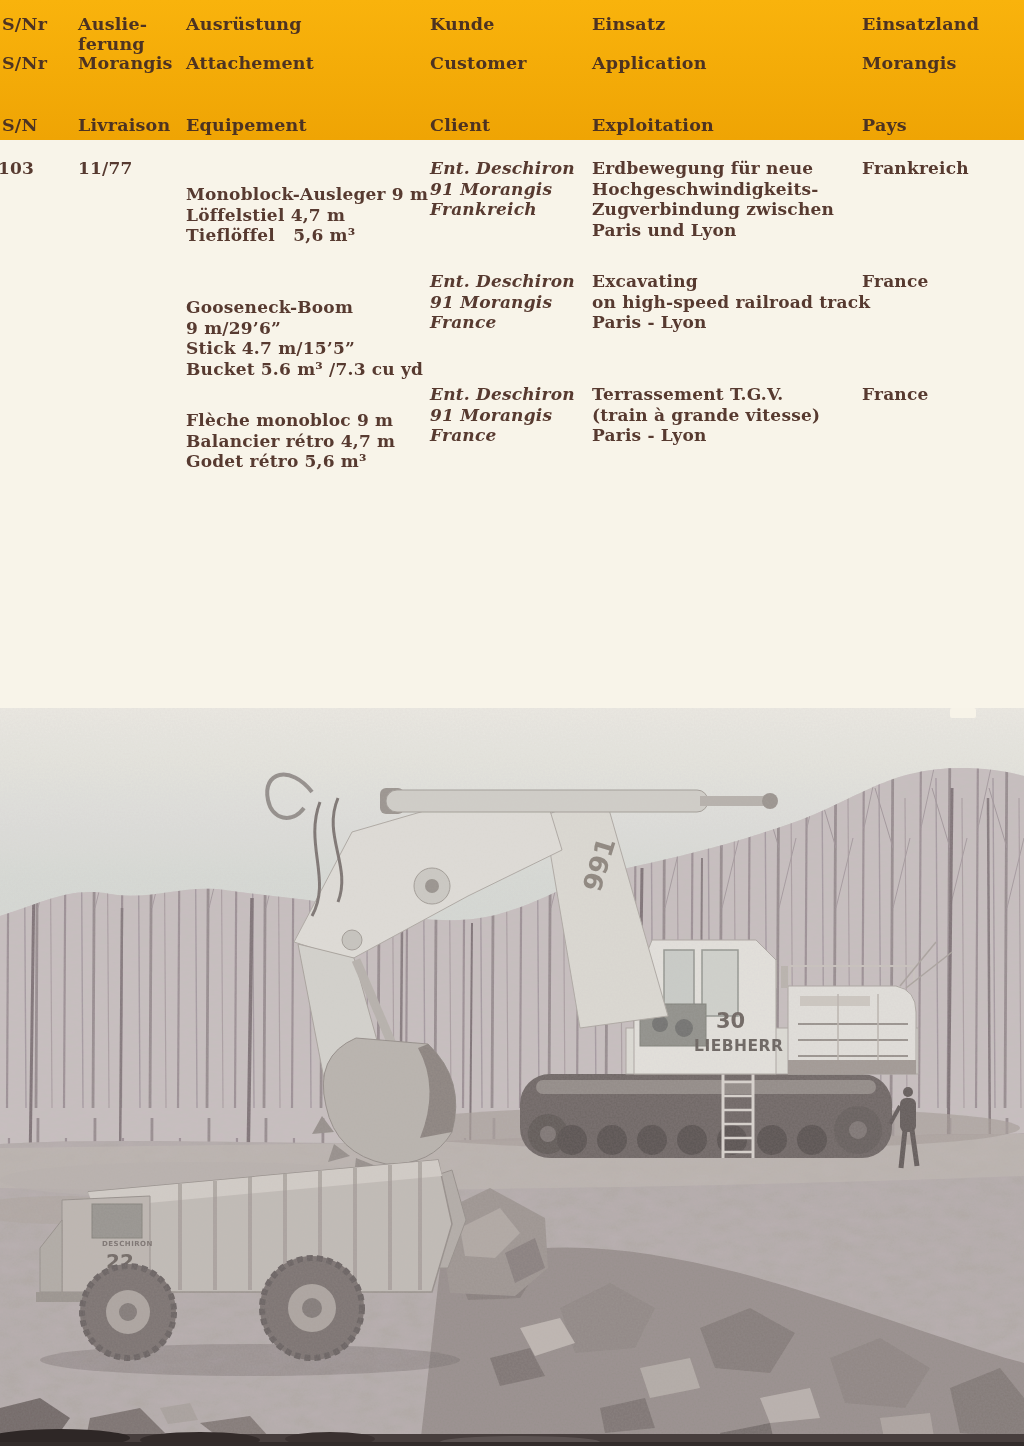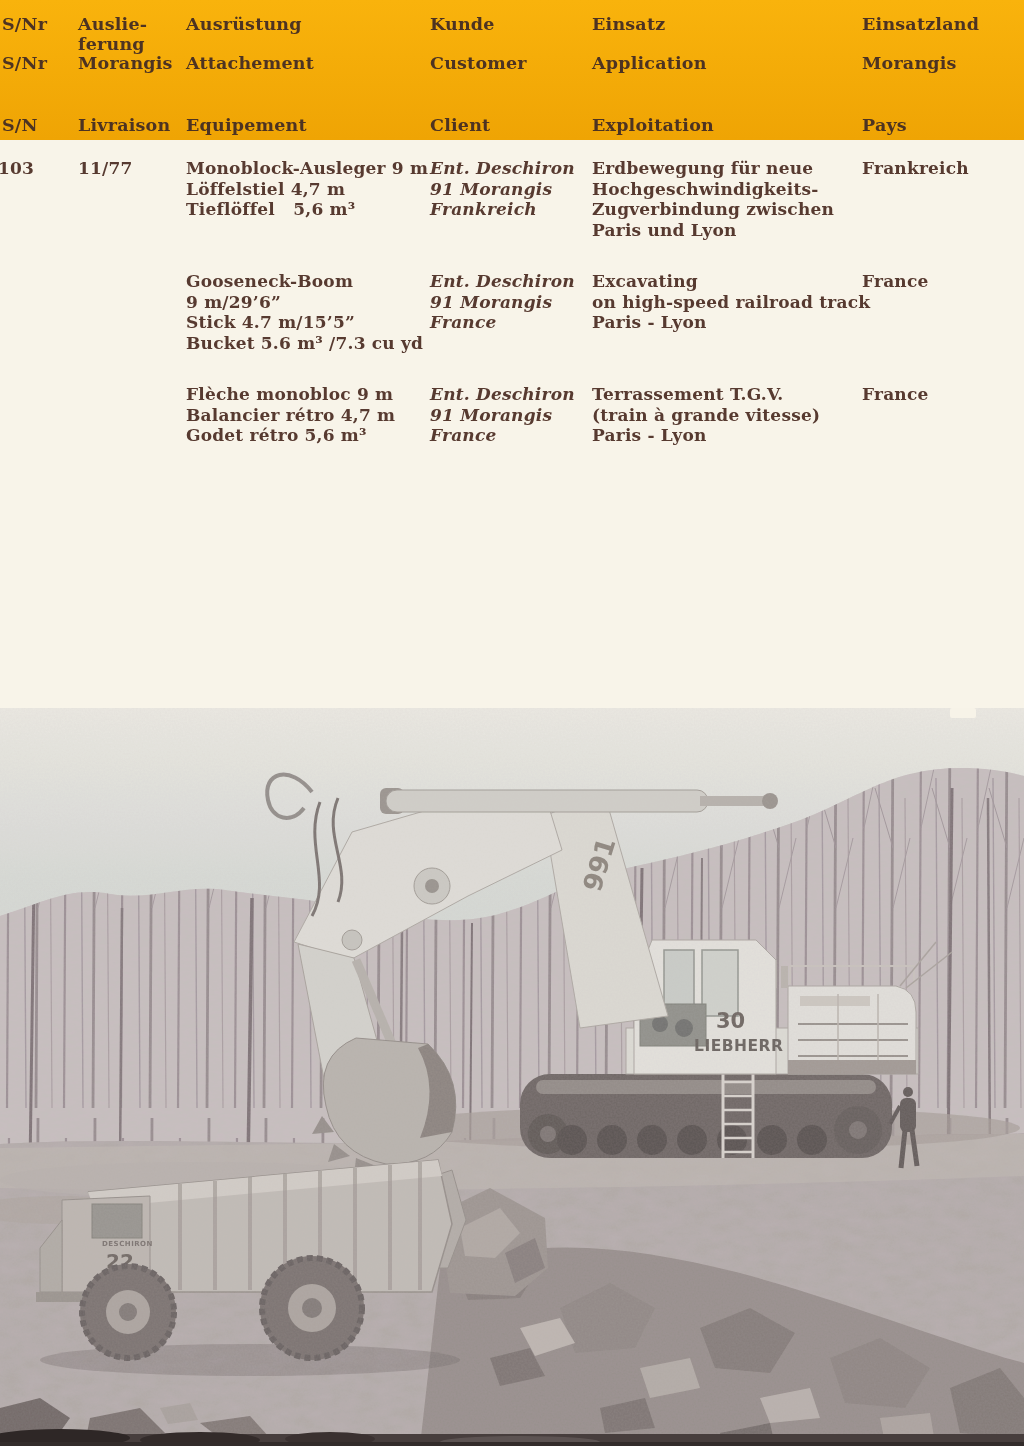--- a/index.html
+++ b/index.html
@@ -17,21 +17,21 @@
   .hcol span{position:absolute;left:0;white-space:pre-line;}
   .h-de{top:14px;} .h-en{top:53px;} .h-fr{top:72px;margin-top:43px;}
   .hc0{left:2px;} .hc1{left:78px;} .hc2{left:186px;} .hc3{left:430px;} .hc4{left:592px;} .hc5{left:862px;}
   
   .row{position:absolute;left:0;width:1024px;}
   .r0{top:158px;} .r1{top:271px;} .r2{top:384px;}
   .cell{position:absolute;font-weight:bold;font-size:17px;line-height:20.5px;
     color:#573a30;white-space:pre-wrap;letter-spacing:.2px;}
   .c-serial{left:-2px;width:70px;}
   .c-delivery{left:78px;width:95px;}
-  .c-equip{left:186px;width:248px;}
+  .c-equip{left:186px;width:248px;margin-top:26px;}
   .c-cust{left:430px;width:170px;font-style:italic;}
   .c-app{left:592px;width:282px;}
   .c-loc{left:862px;width:162px;}
   
   .photo{position:absolute;top:708px;left:0;width:1024px;height:738px;margin:0;}
   .photo svg{display:block;}
   .svgtxt{font-family:"DejaVu Sans","Liberation Sans",sans-serif;font-weight:bold;}
 </style>
 </head>
 <body>

